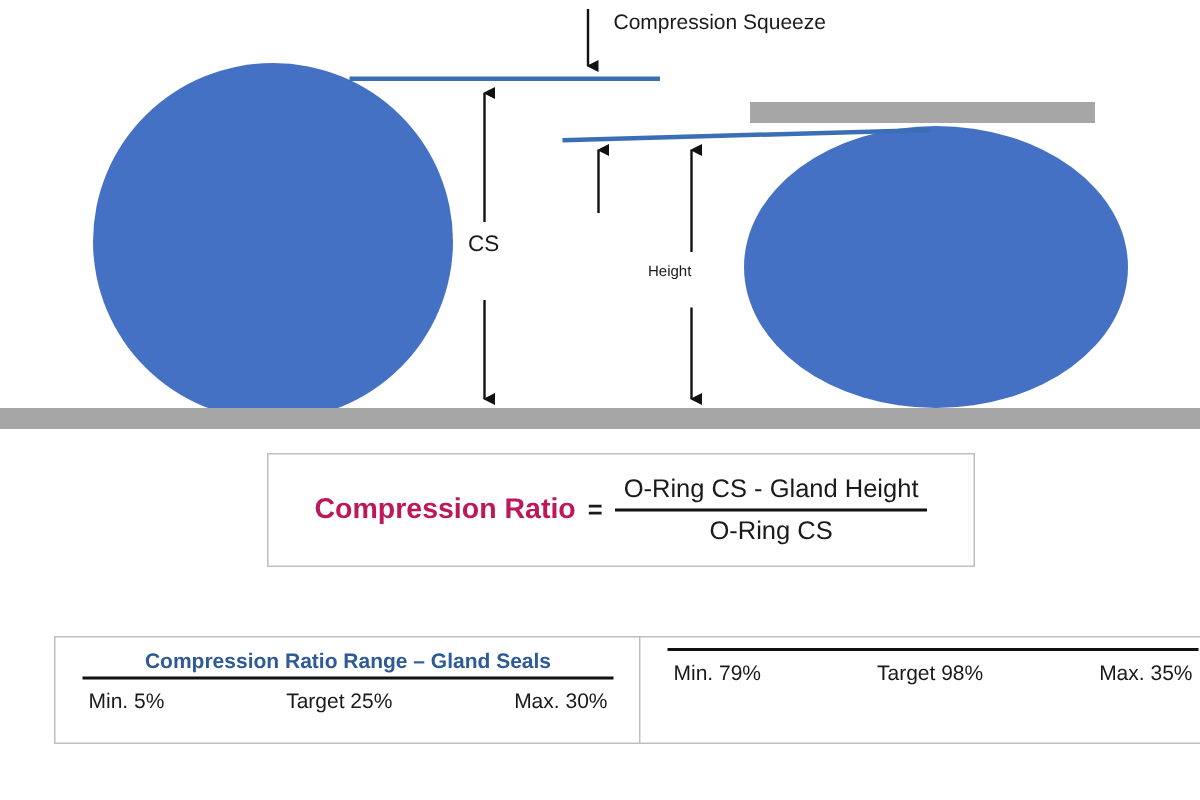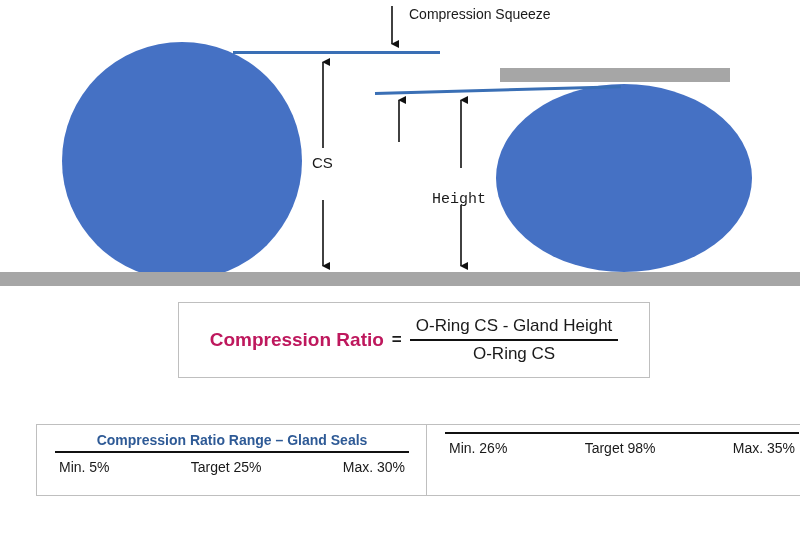--- a/index.html
+++ b/index.html
@@ -193,21 +193,21 @@
 
     <g>
       <line x1="399" y1="142" x2="399" y2="100" stroke="#111111" stroke-width="1.6" marker-end="url(#arrowUp)"></line>
     </g>
   </svg>
 
   <div class="lbl" style="left:409px; top:7px; font-size:14px;">Compression Squeeze</div>
 
   <div class="lbl" style="left:312px; top:155px; font-size:15px;">CS</div>
 
-  <div class="lbl" style="left:432px; top:192px; font-size:15px;font-family:Liberation Mono, monospace;">Height</div>
+  <div class="lbl" style="left:432px; top:176px; font-size:10px;">Height</div>
 
   <div class="formula-box">
     <div class="formula-inner">
       <span class="formula-lhs">Compression Ratio</span>
       <span class="formula-eq">=</span>
       <span class="fraction">
         <span class="frac-num">O-Ring CS - Gland Height</span>
         <span class="frac-bar"></span>
         <span class="frac-den">O-Ring CS</span>
       </span>
@@ -220,19 +220,19 @@
     <div class="range-values">
       <span>Min. 5%</span>
       <span>Target 25%</span>
       <span>Max. 30%</span>
     </div>
   </div>
 
   <div class="range-box" id="range-box-face">
     <div class="range-rule"></div>
     <div class="range-values">
-      <span>Min. 26%</span>
+      <span>Min. 79%</span>
       <span>Target 98%</span>
       <span>Max. 35%</span>
     </div>
   </div>
 
 </div>
 
 </body></html>

